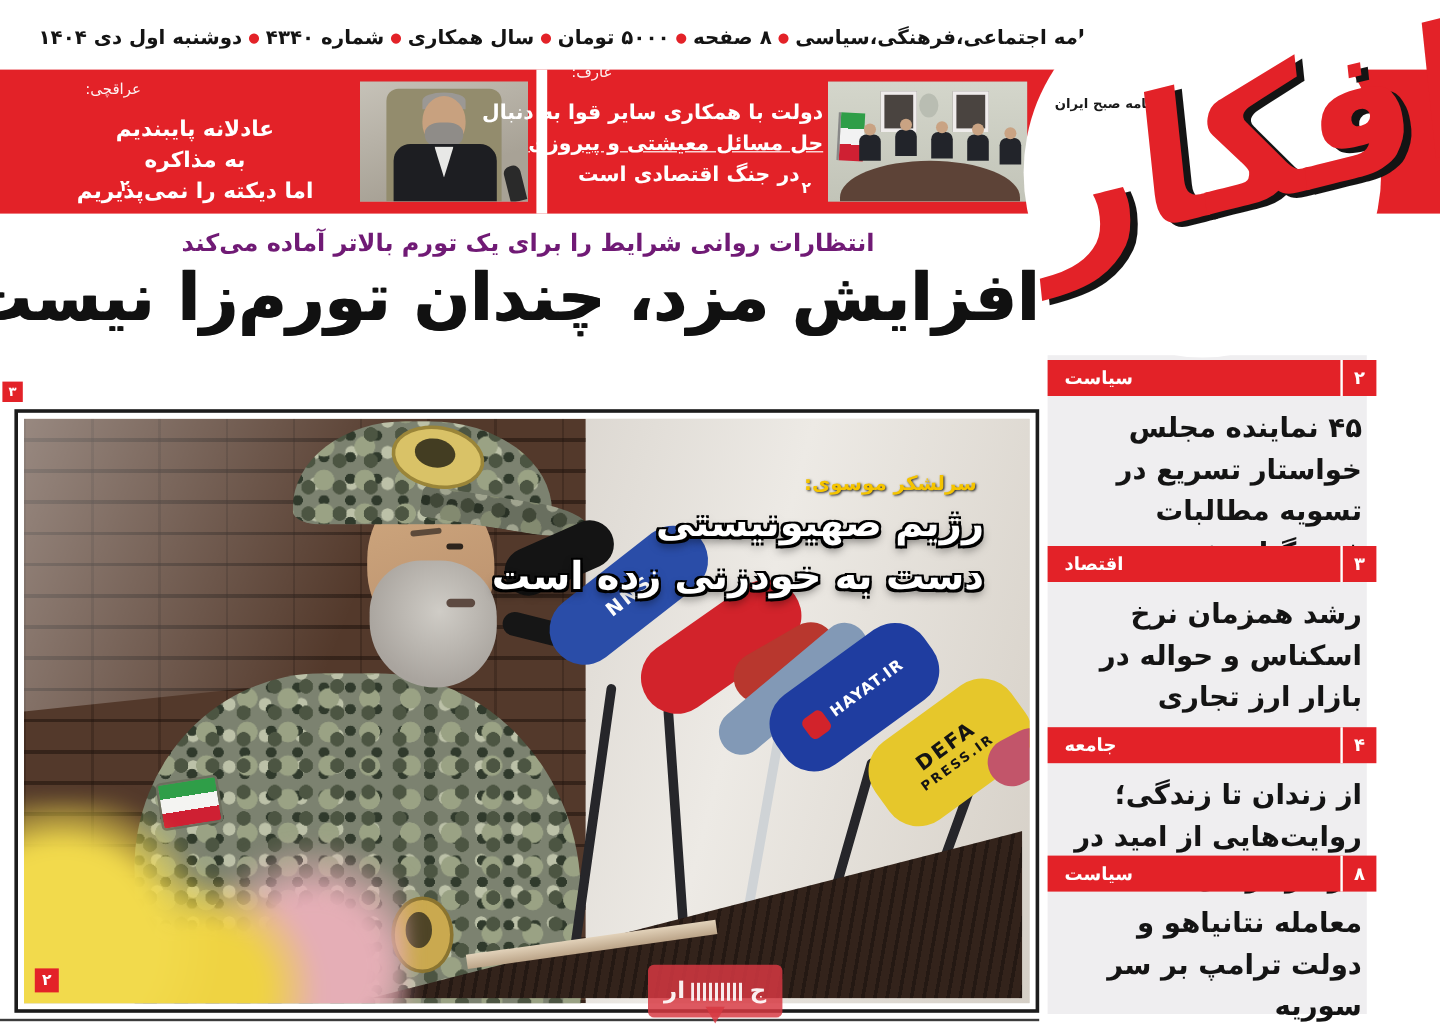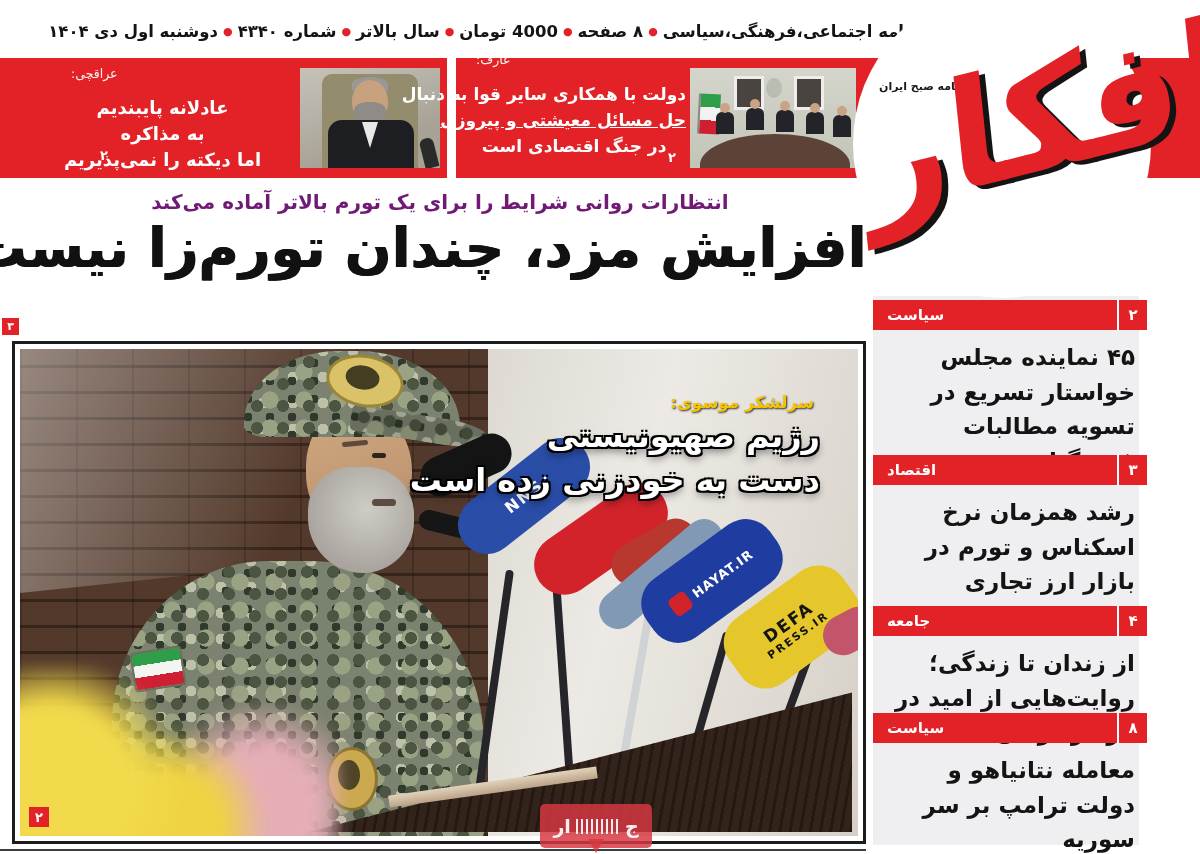--- a/index.html
+++ b/index.html
@@ -136,21 +136,21 @@
   .barcode{width:44px;height:15px;background:repeating-linear-gradient(90deg,rgba(255,255,255,.9) 0 2px,transparent 2px 5px);}
 
   .bottom-rule{position:absolute;left:0;top:849px;width:866px;height:2px;background:#3c3c3c;}
 </style>
 </head>
 <body>
 
 <div class="page">
 
   <div class="infoline">
-    <span>روزنامه اجتماعی،فرهنگی،سیاسی</span><span class="dot">●</span><span>۸ صفحه</span><span class="dot">●</span><span>4000 تومان</span><span class="dot">●</span><span>سال بالاتر</span><span class="dot">●</span><span>شماره ۴۳۴۰</span><span class="dot">●</span><span>دوشنبه اول دی ۱۴۰۴</span>
+    <span>روزنامه اجتماعی،فرهنگی،سیاسی</span><span class="dot">●</span><span>۸ صفحه</span><span class="dot">●</span><span>۵۰۰۰ تومان</span><span class="dot">●</span><span>سال همکاری</span><span class="dot">●</span><span>شماره ۴۳۴۰</span><span class="dot">●</span><span>دوشنبه اول دی ۱۴۰۴</span>
   </div>
 
   <div class="band"></div>
   <div class="band-divider"></div>
 
   <div class="bstory-text" style="left:35px;top:66px;width:255px;">
     <div class="bkicker">عراقچی:</div>
     <div class="bline">عادلانه پایبندیم</div>
     <div class="bline">به مذاکره</div>
     <div class="bline">اما دیکته را نمی‌پذیریم</div>
@@ -259,21 +259,21 @@
         <span class="sb-num">۲</span>
       </div>
       <div class="sb-headline">۴۵ نماینده مجلس خواستار تسریع در تسویه مطالبات فرهنگیان شدند</div>
     </div>
 
     <div class="sb-item" style="top:159px;">
       <div class="sb-bar">
         <span class="sb-cat">اقتصاد</span>
         <span class="sb-num">۳</span>
       </div>
-      <div class="sb-headline">رشد همزمان نرخ اسکناس و تورم در بازار ارز تجاری</div>
+      <div class="sb-headline">رشد همزمان نرخ اسکناس و حواله در بازار ارز تجاری</div>
     </div>
 
     <div class="sb-item" style="top:310px;">
       <div class="sb-bar">
         <span class="sb-cat">جامعه</span>
         <span class="sb-num">۴</span>
       </div>
       <div class="sb-headline">از زندان تا زندگی؛ روایت‌هایی از امید در مراکز درمان HIV</div>
     </div>
 

